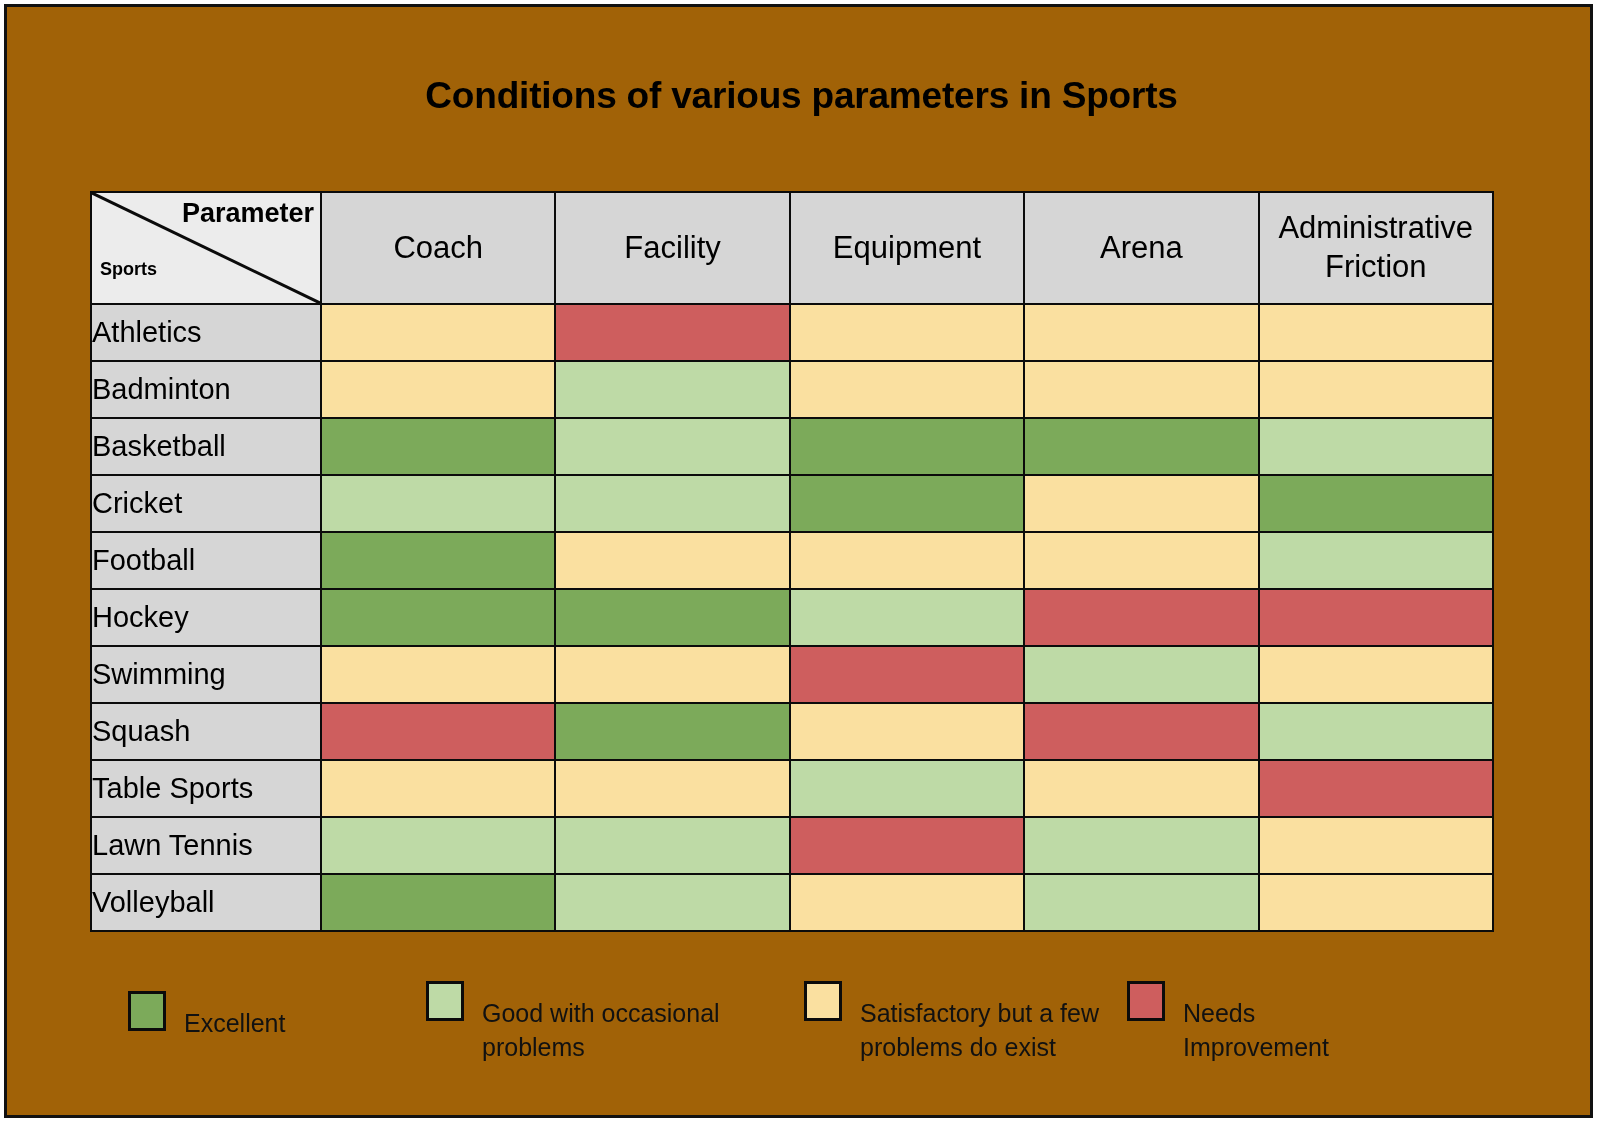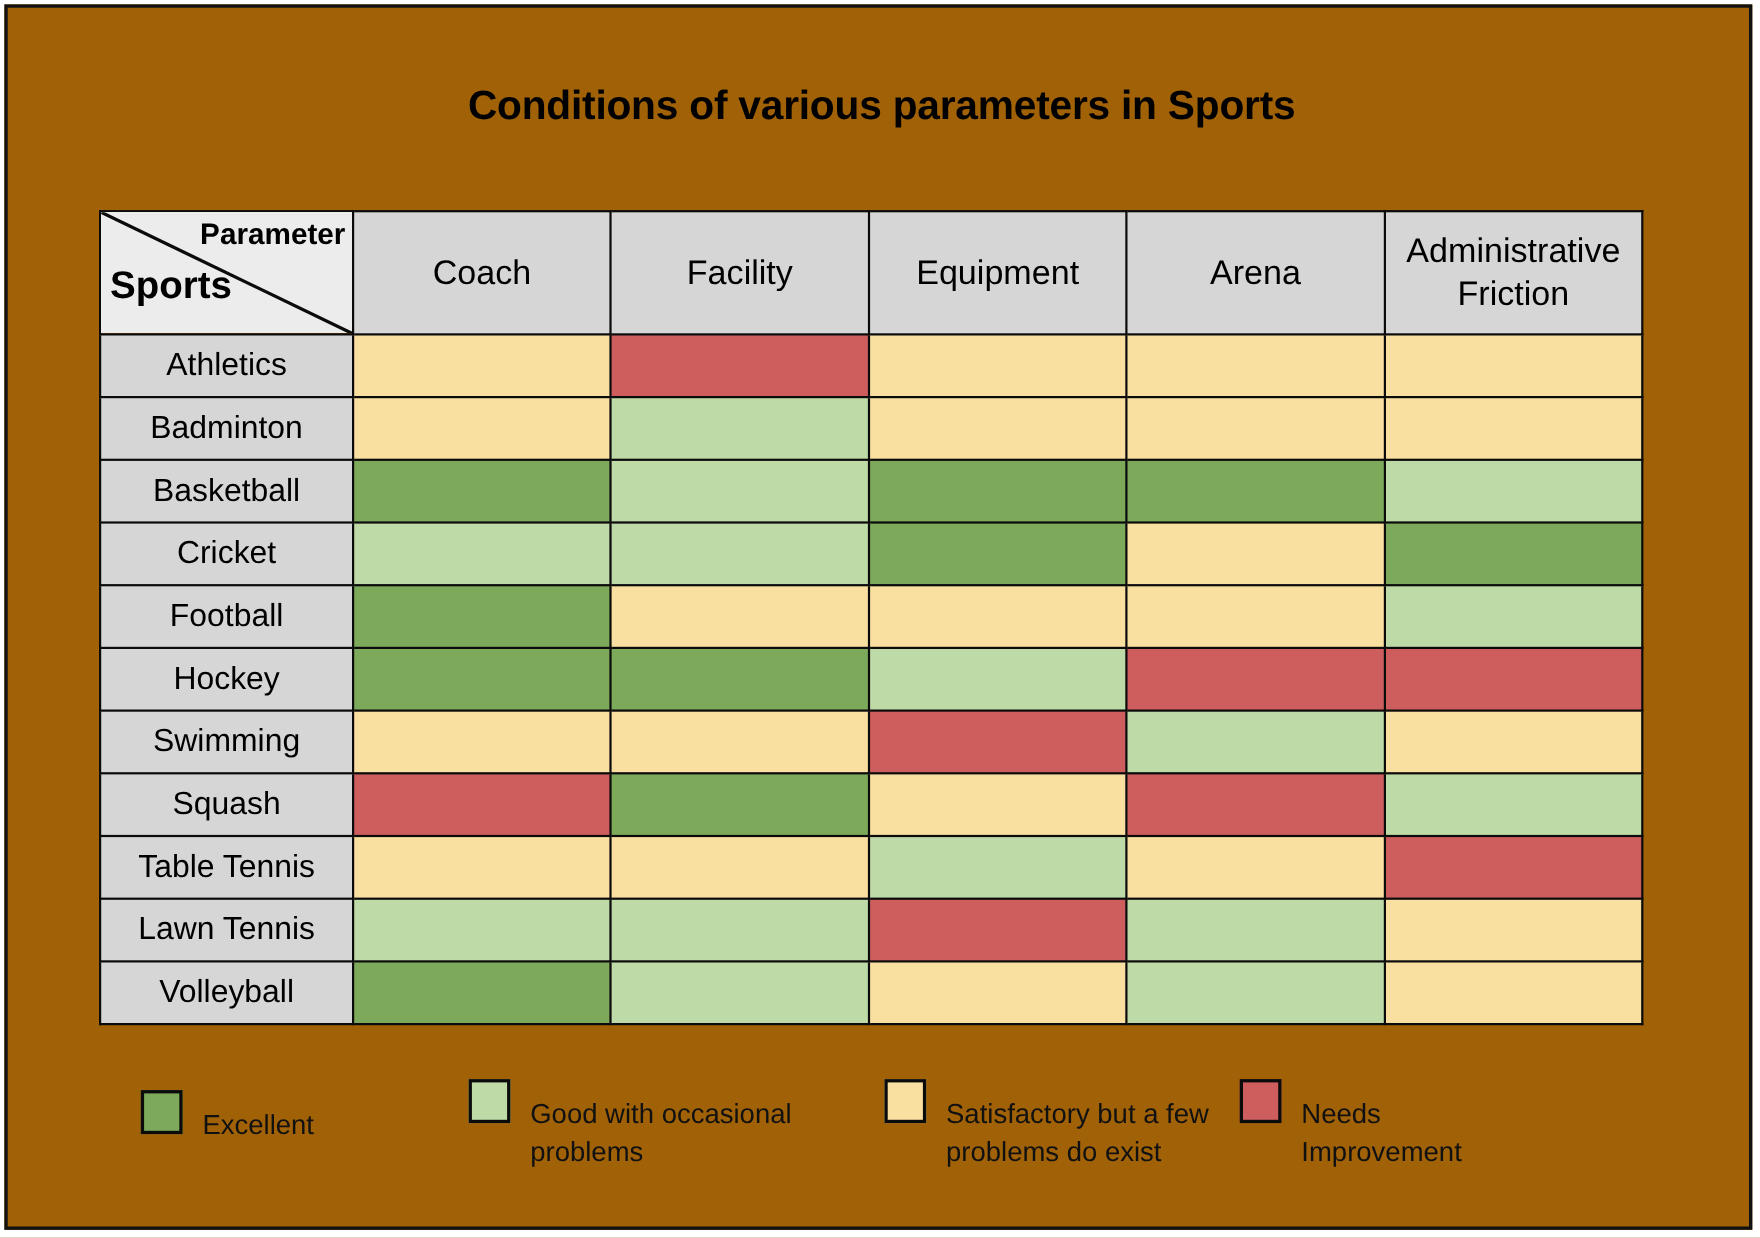--- a/index.html
+++ b/index.html
@@ -77,21 +77,21 @@
     top: 6px;
     font-size: 27px;
     line-height: 1.05;
     color: #000;
     z-index: 2;
   }
   .corner-sports {
     position: absolute;
     left: 8px;
     bottom: 24px;
-    font-size: 35px;
+    font-size: 18px;
     line-height: 1.05;
     color: #000;
     z-index: 2;
     text-align: center;
   }
 
   .col-header {
     background: #d6d6d6;
     height: 110px;
     text-align: center;
@@ -99,21 +99,21 @@
     font-size: 31px;
     font-weight: normal;
     line-height: 1.25;
     color: #000;
   }
 
   .row-header {
     background: #d6d6d6;
     width: 228px;
     height: 55px;
-    text-align: center;
+    text-align: left;
     vertical-align: middle;
     font-size: 29px;
     font-weight: normal;
     color: #000;
     white-space: nowrap;
   }
 
   .data-cell {
     height: 55px;
   }
@@ -241,21 +241,21 @@
         </tr>
         <tr>
           <th class="row-header">Squash</th>
           <td class="data-cell s-needs" title="Squash / Coach: Needs Improvement"></td>
           <td class="data-cell s-excellent" title="Squash / Facility: Excellent"></td>
           <td class="data-cell s-satisfactory" title="Squash / Equipment: Satisfactory but a few problems do exist"></td>
           <td class="data-cell s-needs" title="Squash / Arena: Needs Improvement"></td>
           <td class="data-cell s-good" title="Squash / Administrative Friction: Good with occasional problems"></td>
         </tr>
         <tr>
-          <th class="row-header">Table Tennis</th>
+          <th class="row-header">Table Sports</th>
           <td class="data-cell s-satisfactory" title="Table Tennis / Coach: Satisfactory but a few problems do exist"></td>
           <td class="data-cell s-satisfactory" title="Table Tennis / Facility: Satisfactory but a few problems do exist"></td>
           <td class="data-cell s-good" title="Table Tennis / Equipment: Good with occasional problems"></td>
           <td class="data-cell s-satisfactory" title="Table Tennis / Arena: Satisfactory but a few problems do exist"></td>
           <td class="data-cell s-needs" title="Table Tennis / Administrative Friction: Needs Improvement"></td>
         </tr>
         <tr>
           <th class="row-header">Lawn Tennis</th>
           <td class="data-cell s-good" title="Lawn Tennis / Coach: Good with occasional problems"></td>
           <td class="data-cell s-good" title="Lawn Tennis / Facility: Good with occasional problems"></td>

